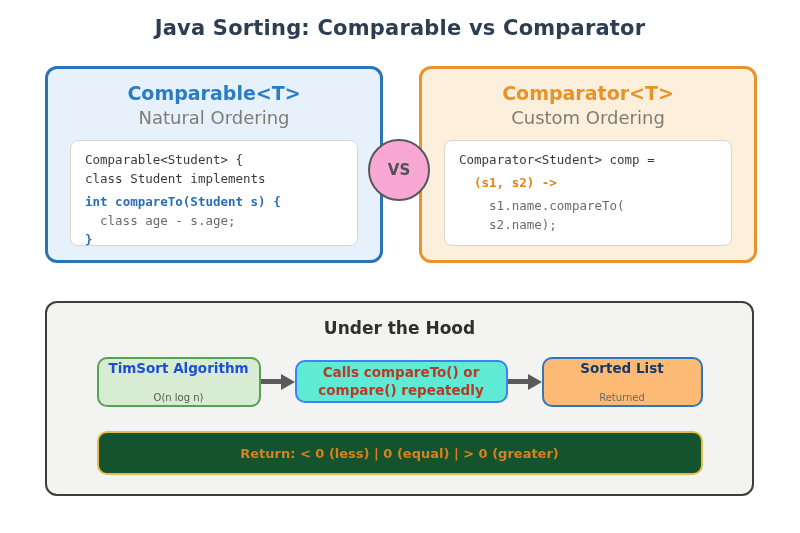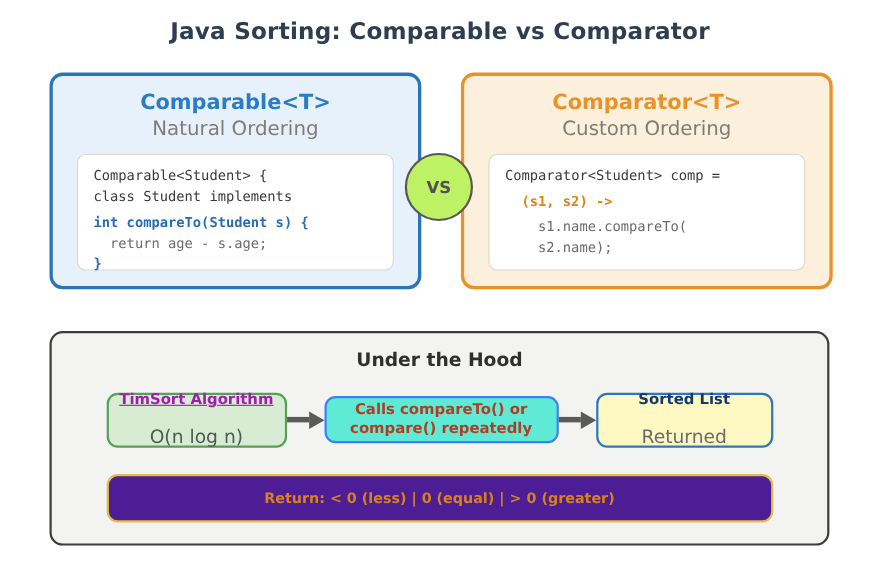--- a/index.html
+++ b/index.html
@@ -58,21 +58,21 @@
   .code-line.keyword { color: #2a6db5; font-weight: bold; }
   .code-line.lambda  { color: #e08214; font-weight: bold; }
   .code-line.muted   { color: #6b6b6b; }
   .code-line.ind1 { padding-left: 2ch; }
   .code-line.ind2 { padding-left: 4ch; }
   .code-line.gap  { margin-top: 4px; }
   .vs-circle {
     position: absolute;
     left: 368px; top: 139px;
     width: 62px; height: 62px;
-    background: #bef264;
+    background: #f9a8d4;
     border: 2.5px solid #58585a;
     border-radius: 50%;
     display: flex; align-items: center; justify-content: center;
     font-size: 15px; font-weight: bold; color: #515155;
     z-index: 3;
   }
   
   .hood {
     position: absolute;
     left: 45px; top: 301px;
@@ -90,35 +90,35 @@
     margin-top: 15px;
     height: 57px;
     display: flex; align-items: center; justify-content: center;
   }
   .step {
     border-radius: 10px;
     display: flex; flex-direction: column; align-items: center; justify-content: center;
     text-align: center;
   }
   .step-title { font-size: 13.5px; font-weight: bold; line-height: 1.3; }
-  .step-sub   { font-size: 17px; margin-top: 15px; }
+  .step-sub   { font-size: 10px; margin-top: 15px; }
   .step.green {
     width: 164px; height: 50px;
     background: #d8ecd4; border: 2px solid #56a156;
   }
-  .step.green .step-title { color: #a21caf; text-decoration: underline; }
+  .step.green .step-title { color: #1d4ed8; }
   .step.green .step-sub   { color: #4f5b4f; }
   .step.red {
     width: 213px; height: 43px;
     background: #5eead4; border: 2px solid #3b82f6;
   }
   .step.red .step-title { color: #b23c24; width: 180px; }
   .step.blue {
     width: 161px; height: 50px;
-    background: #fef9c3; border: 2px solid #2a78bd;
+    background: #fdba74; border: 2px solid #2a78bd;
   }
   .step.blue .step-title { color: #16386b; }
   .step.blue .step-sub   { color: #6b6b6b; }
   .arrow {
     width: 34px; height: 16px;
     display: flex; align-items: center;
     flex: none;
   }
   .arrow::before {
     content: "";
@@ -128,42 +128,42 @@
   .arrow::after {
     content: "";
     width: 0; height: 0;
     border-top: 8px solid transparent;
     border-bottom: 8px solid transparent;
     border-left: 14px solid #5a5a5a;
   }
   .return-note {
     margin: 21px auto 0 auto;
     width: 606px; height: 44px;
-    background: #4c1d95;
+    background: #14532d;
     border: 2px solid #e3bc49;
     border-radius: 10px;
     display: flex; align-items: center; justify-content: center;
     font-size: 13px; font-weight: bold; color: #d8821d;
   }
 </style>
 </head>
 <body>
 
 <div class="canvas">
 
   <div class="main-title">Java Sorting: Comparable vs Comparator</div>
 
   <section class="panel blue">
     <div class="panel-title">Comparable&lt;T&gt;</div>
     <div class="panel-subtitle">Natural Ordering</div>
     <div class="code-box">
       <div class="code-line plain">Comparable&lt;Student&gt; {</div>
       <div class="code-line plain">class Student implements</div>
       <div class="code-line keyword gap">int compareTo(Student s) {</div>
-      <div class="code-line muted ind1">return age - s.age;</div>
+      <div class="code-line muted ind1">class age - s.age;</div>
       <div class="code-line keyword">}</div>
     </div>
   </section>
 
   <div class="vs-circle">VS</div>
 
   <section class="panel orange">
     <div class="panel-title">Comparator&lt;T&gt;</div>
     <div class="panel-subtitle">Custom Ordering</div>
     <div class="code-box">

